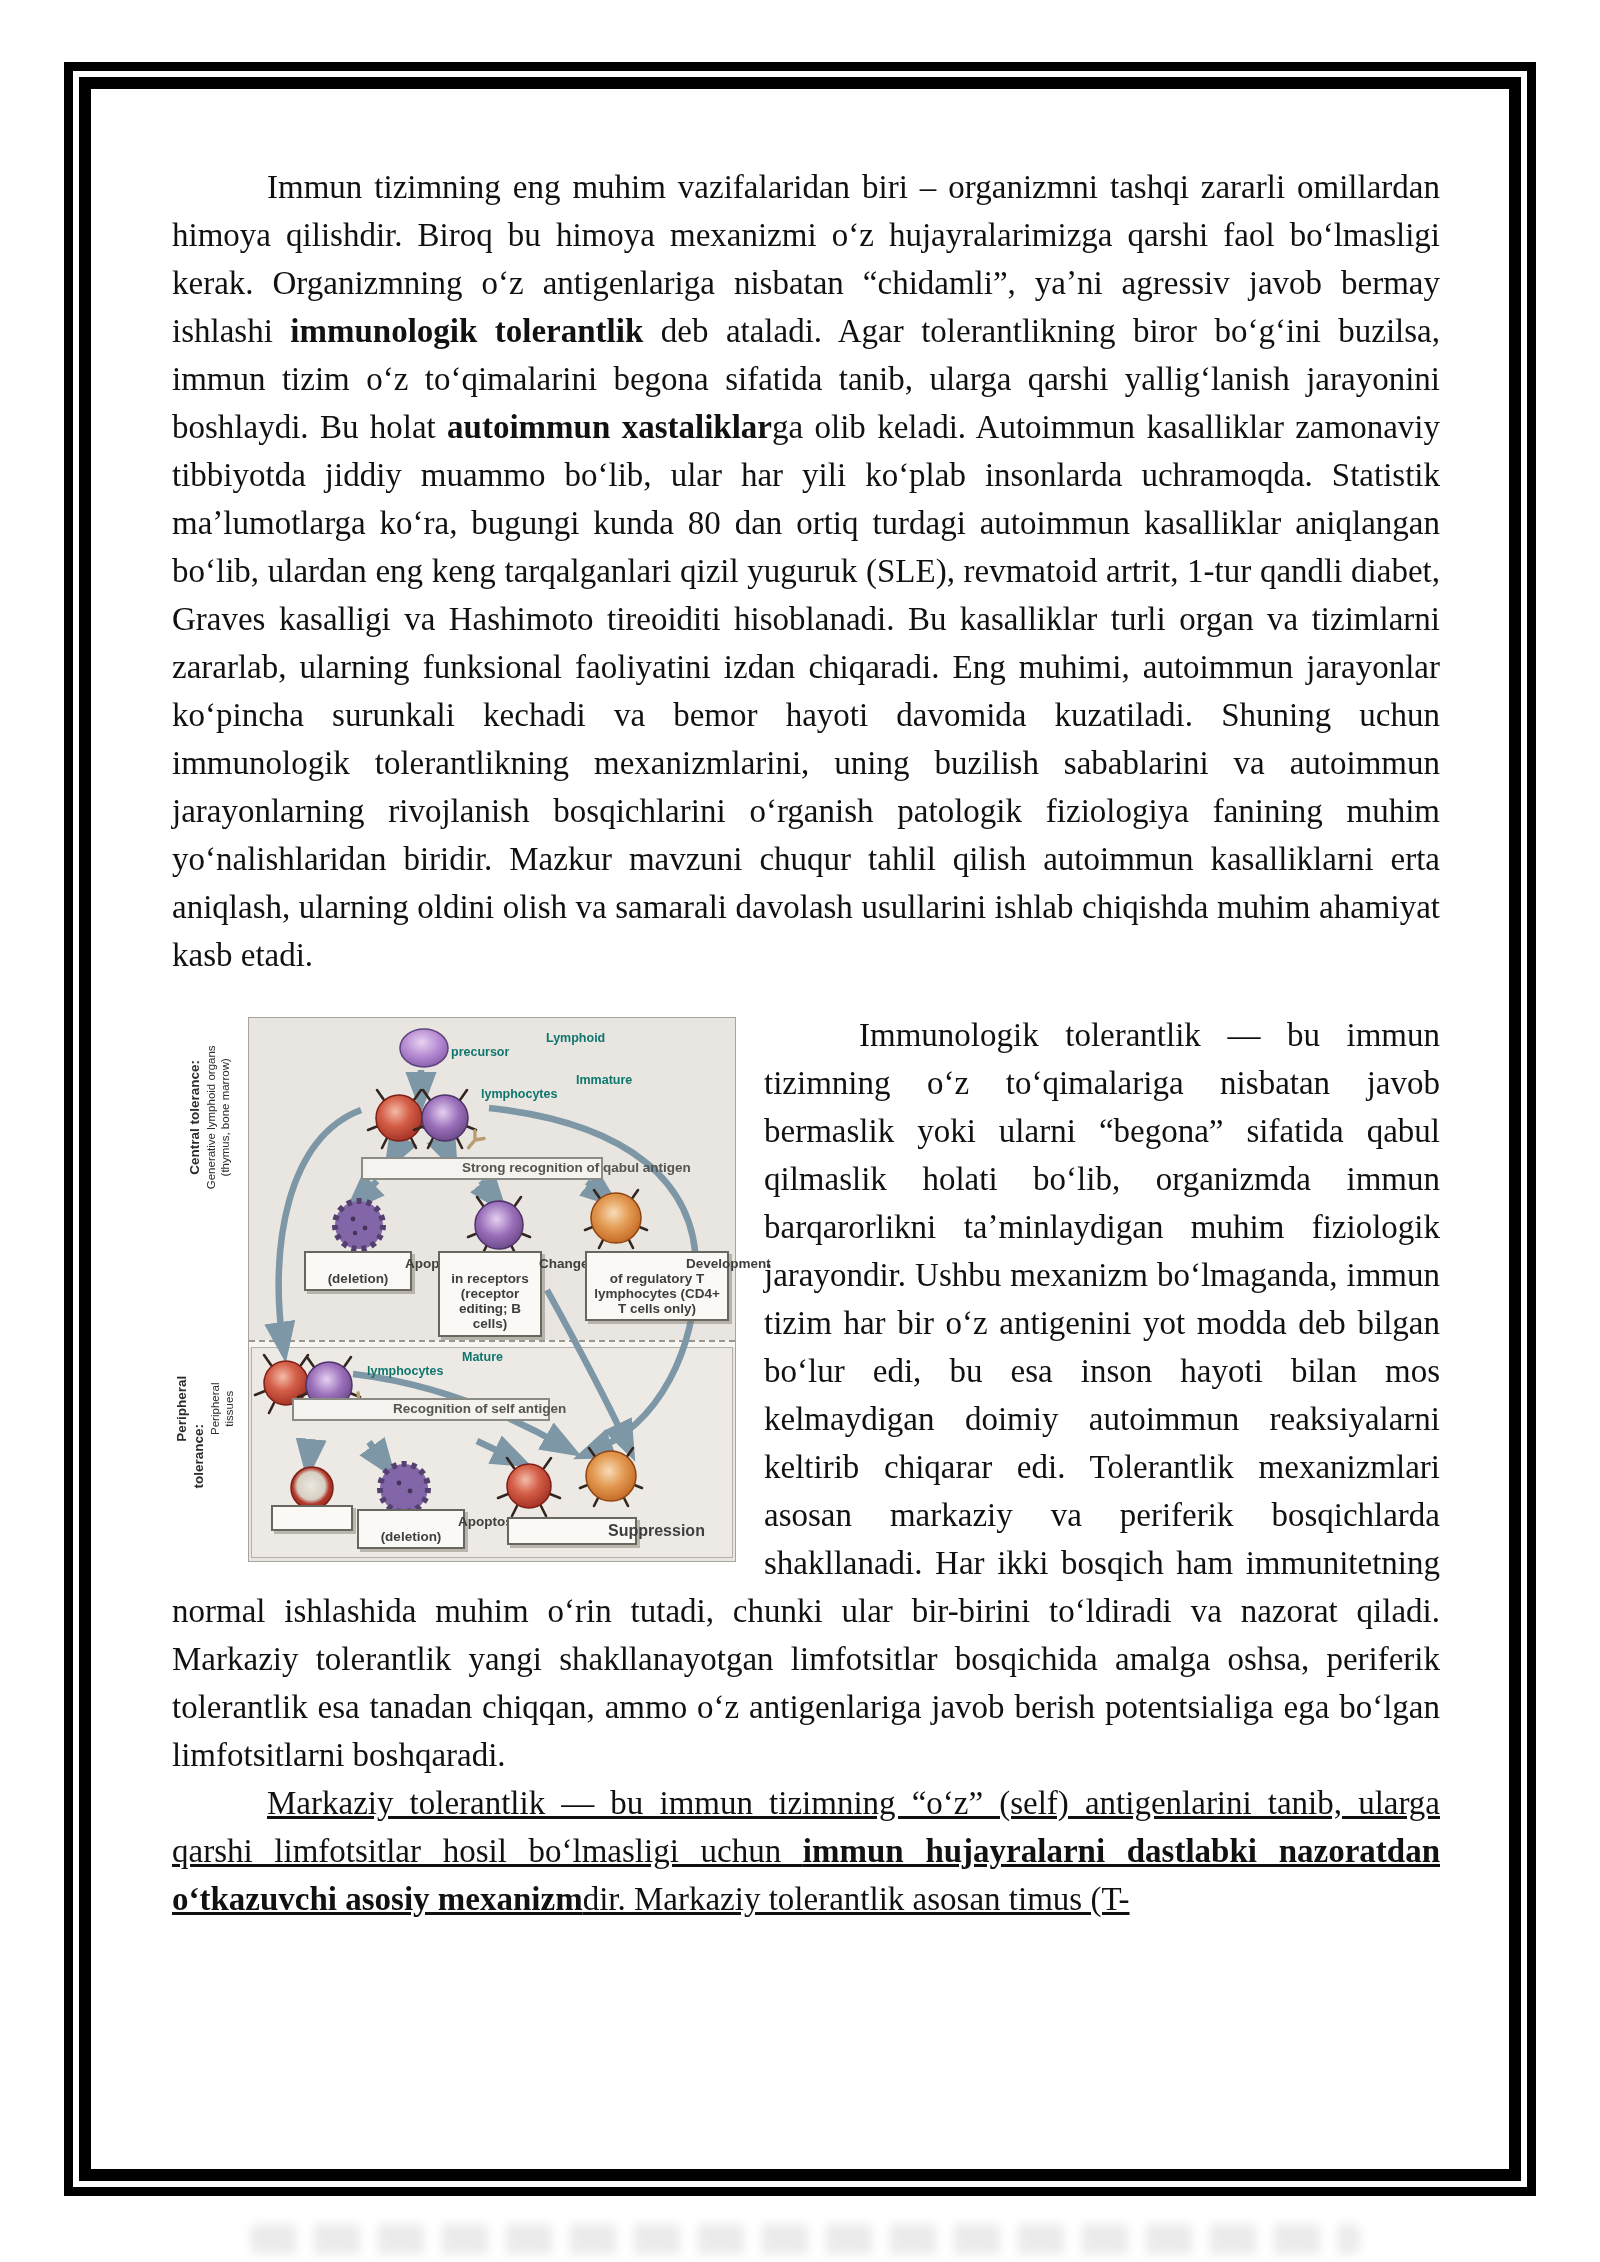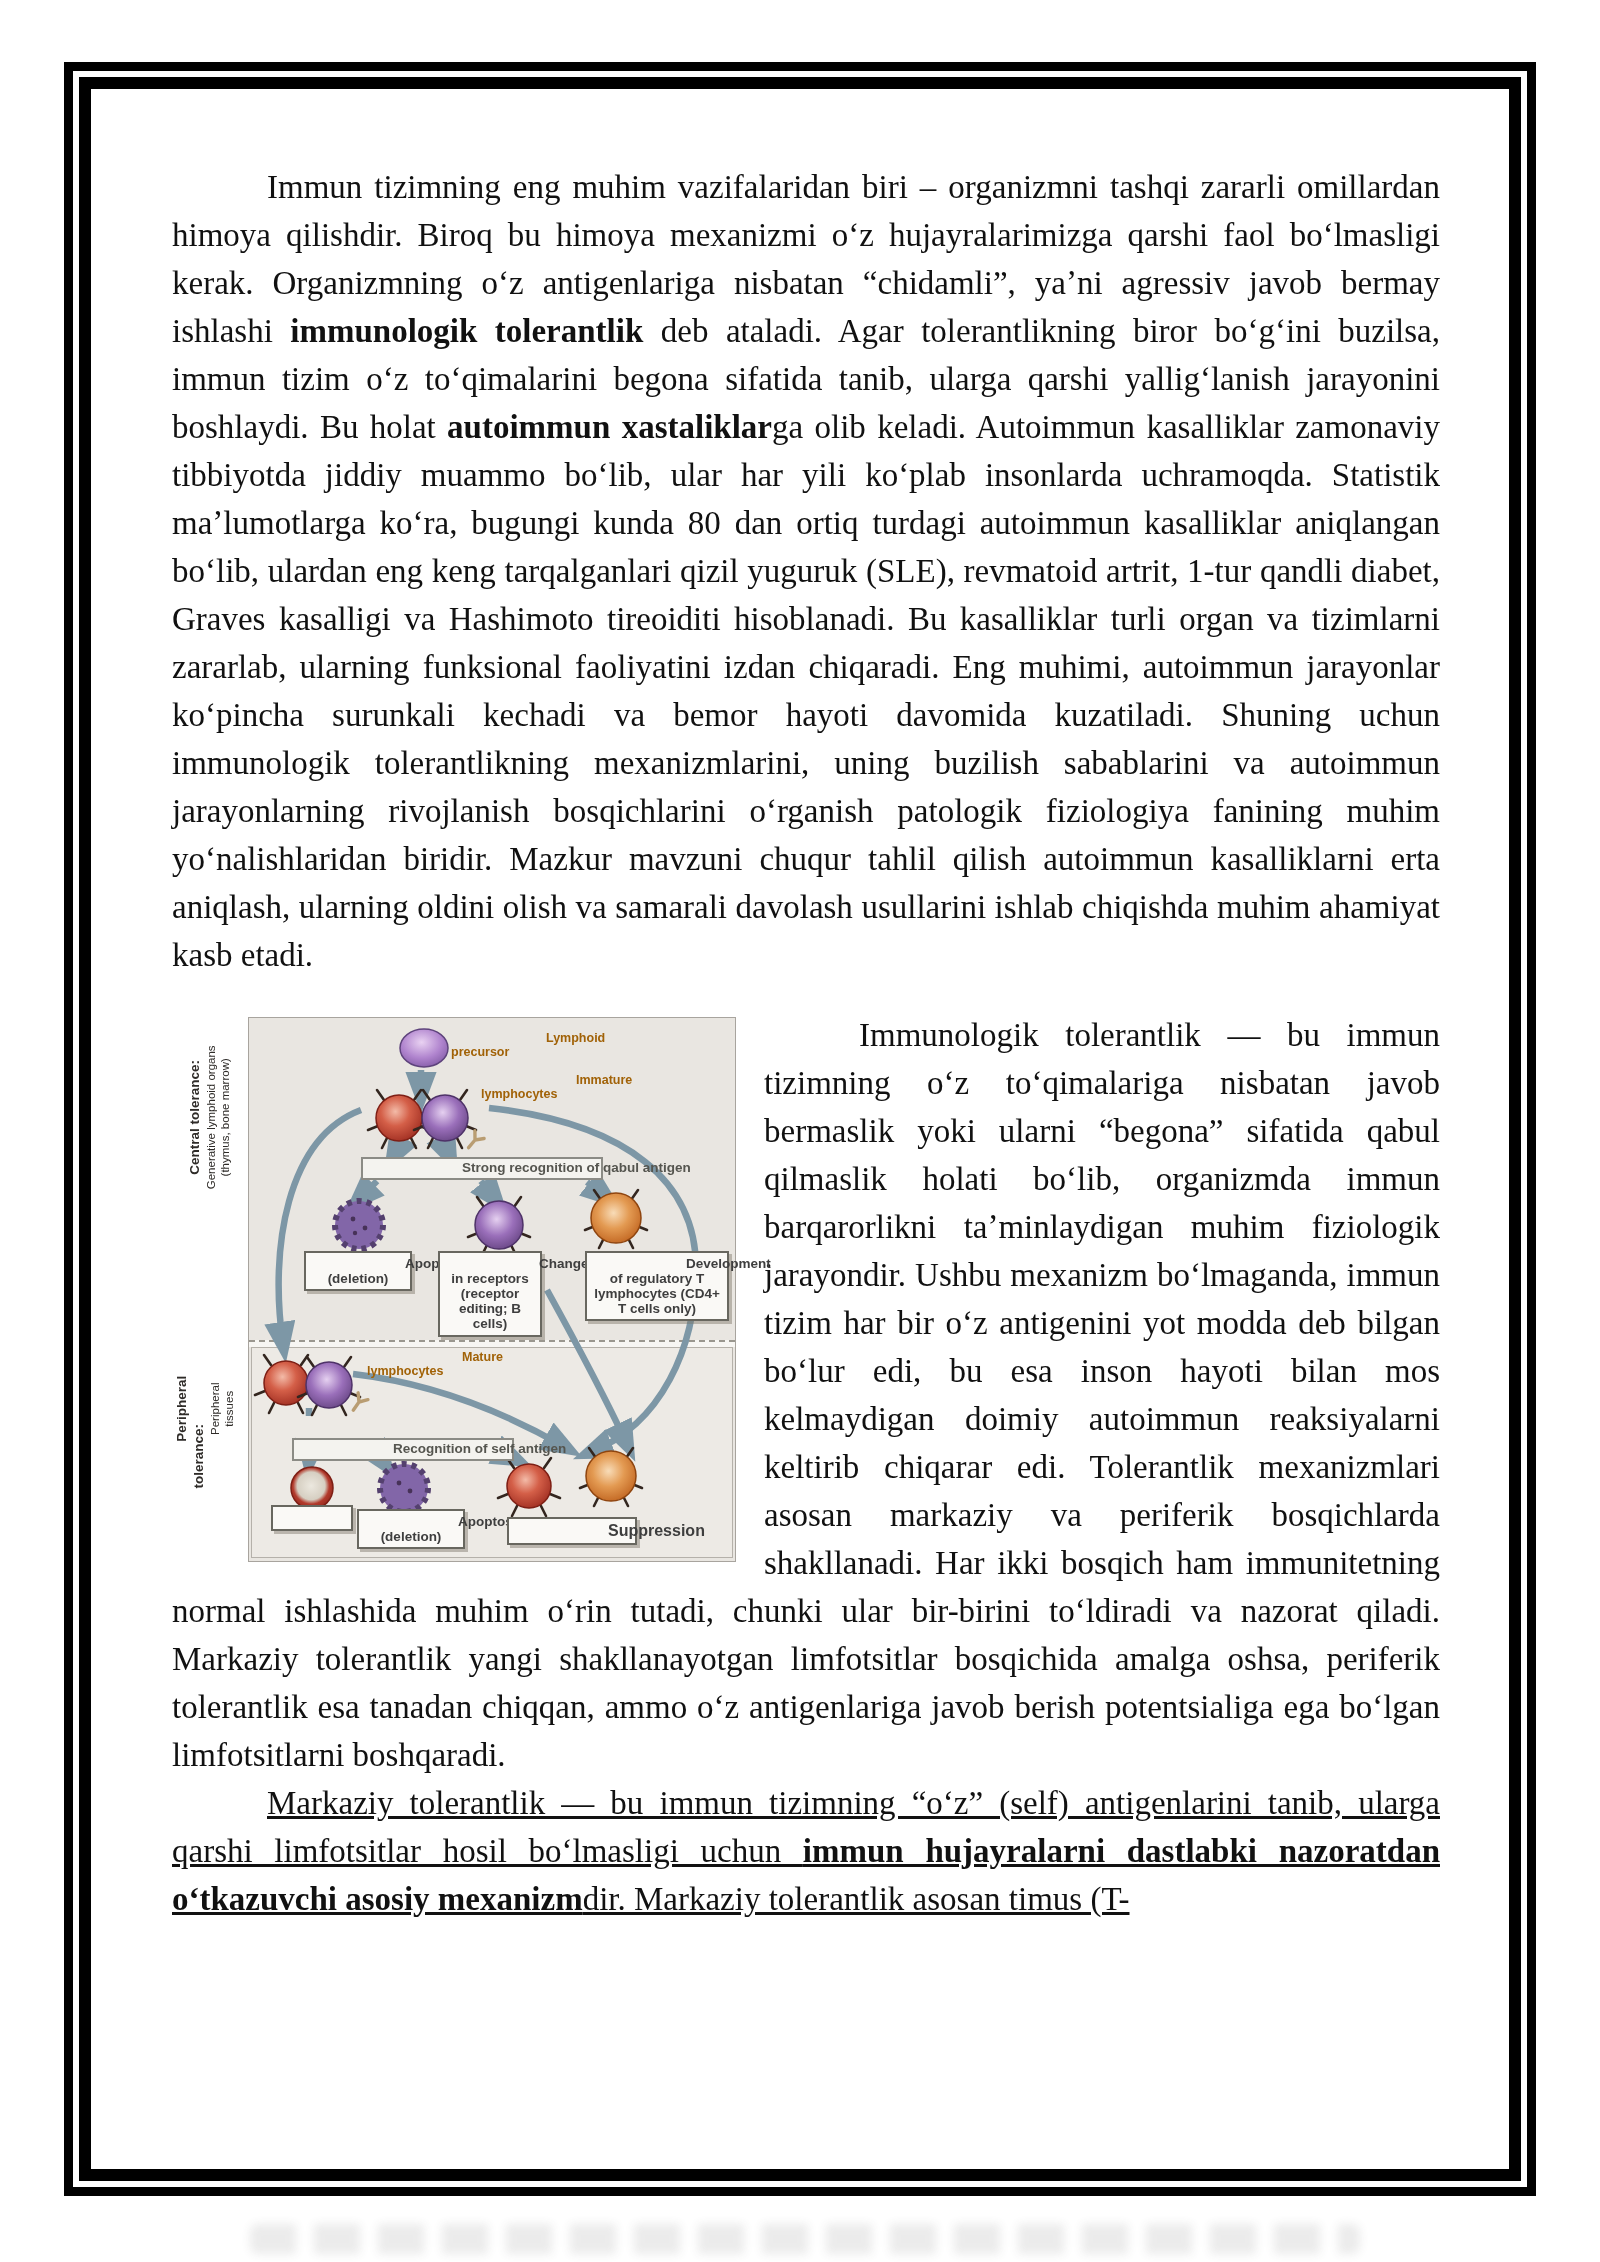--- a/index.html
+++ b/index.html
@@ -32,21 +32,21 @@
   .fig-dashes{position:absolute;left:0;top:322px;width:486px;height:7px;background:#f7f6f3;
     border-top:2px dashed #9a978f;box-sizing:border-box;}
   .fig-svg{position:absolute;left:0;top:0;}
   .fig-box{position:absolute;background:#faf9f6;border:2px solid #68675f;
     box-shadow:3px 3px 0 rgba(125,118,104,.45);
     font:bold 13.5px/1.12 "Liberation Sans",sans-serif;color:#3e3e3e;text-align:center;
     padding:3px 4px;box-sizing:border-box;}
   .fig-strip{position:absolute;background:#f4f3ef;border:2px solid #8b8b85;
     font:bold 13.5px/1.25 "Liberation Sans",sans-serif;color:#55554f;text-align:center;
     padding:1px 4px;white-space:nowrap;box-sizing:border-box;}
-  .fig-label{position:absolute;font:bold 12.5px/1.15 "Liberation Sans",sans-serif;color:#a16207;text-align:left;}
+  .fig-label{position:absolute;font:bold 12.5px/1.15 "Liberation Sans",sans-serif;color:#0f766e;text-align:left;}
   .side-label{position:absolute;text-align:center;font-family:"Liberation Sans",sans-serif;color:#2e2b28;
     transform:rotate(-90deg);}
   .side-title{font-weight:bold;font-size:13.5px;line-height:1.25;}
   .side-sub{font-size:11.5px;line-height:1.25;}
   .central-label{left:-117px;top:125px;width:310px;}
   .peripheral-label{left:-62px;top:408px;width:190px;}
 
   
   .ghost{position:absolute;left:250px;top:2224px;width:1110px;height:30px;opacity:.10;
     background:repeating-linear-gradient(90deg,#444 0 46px,transparent 46px 64px);
@@ -181,21 +181,21 @@
 
         <span class="fig-label" style="left:202px;top:13px;width:84px;">Lymphoid precursor</span>
         <span class="fig-label" style="left:232px;top:55px;width:100px;">Immature lymphocytes</span>
         <span class="fig-strip" style="left:112px;top:139px;width:242px;">Strong recognition of qabul antigen</span>
 
         <span class="fig-box" style="left:55px;top:233px;width:108px;">Apoptosis (deletion)</span>
         <span class="fig-box" style="left:189px;top:233px;width:104px;">Change in receptors (receptor editing; B cells)</span>
         <span class="fig-box" style="left:336px;top:233px;width:144px;">Development of regulatory T lymphocytes (CD4+ T cells only)</span>
 
         <span class="fig-label" style="left:118px;top:332px;width:104px;">Mature lymphocytes</span>
-        <span class="fig-strip" style="left:43px;top:420px;width:222px;">Recognition of self antigen</span>
+        <span class="fig-strip" style="left:43px;top:380px;width:258px;">Recognition of self antigen</span>
 
         <span class="fig-box" style="left:22px;top:487px;width:82px;font-size:14.5px;">Anergy</span>
         <span class="fig-box" style="left:108px;top:491px;width:108px;">Apoptosis (deletion)</span>
         <span class="fig-box" style="left:258px;top:499px;width:130px;font-size:16px;">Suppression</span>
       </span>
     </span><span>Immunologik tolerantlik — bu immun tizimning oʻz toʻqimalariga nisbatan javob bermaslik yoki ularni “begona” sifatida qabul qilmaslik holati boʻlib, organizmda immun barqarorlikni taʼminlaydigan muhim fiziologik jarayondir. Ushbu mexanizm boʻlmaganda, immun tizim har bir oʻz antigenini yot modda deb bilgan boʻlur edi, bu esa inson hayoti bilan mos kelmaydigan doimiy autoimmun reaksiyalarni keltirib chiqarar edi. Tolerantlik mexanizmlari asosan markaziy va periferik bosqichlarda shakllanadi. Har ikki bosqich ham immunitetning normal ishlashida muhim oʻrin tutadi, chunki ular bir-birini toʻldiradi va nazorat qiladi. Markaziy tolerantlik yangi shakllanayotgan limfotsitlar bosqichida amalga oshsa, periferik tolerantlik esa tanadan chiqqan, ammo oʻz antigenlariga javob berish potentsialiga ega boʻlgan limfotsitlarni boshqaradi.</span></p>
 
 
   <p class="para indent closing"><span>Markaziy tolerantlik — bu immun tizimning “oʻz” (self) antigenlarini tanib, ularga qarshi limfotsitlar hosil boʻlmasligi uchun </span><b>immun hujayralarni dastlabki nazoratdan oʻtkazuvchi asosiy mexanizm</b><span>dir. Markaziy tolerantlik asosan timus (T-</span></p>
 

